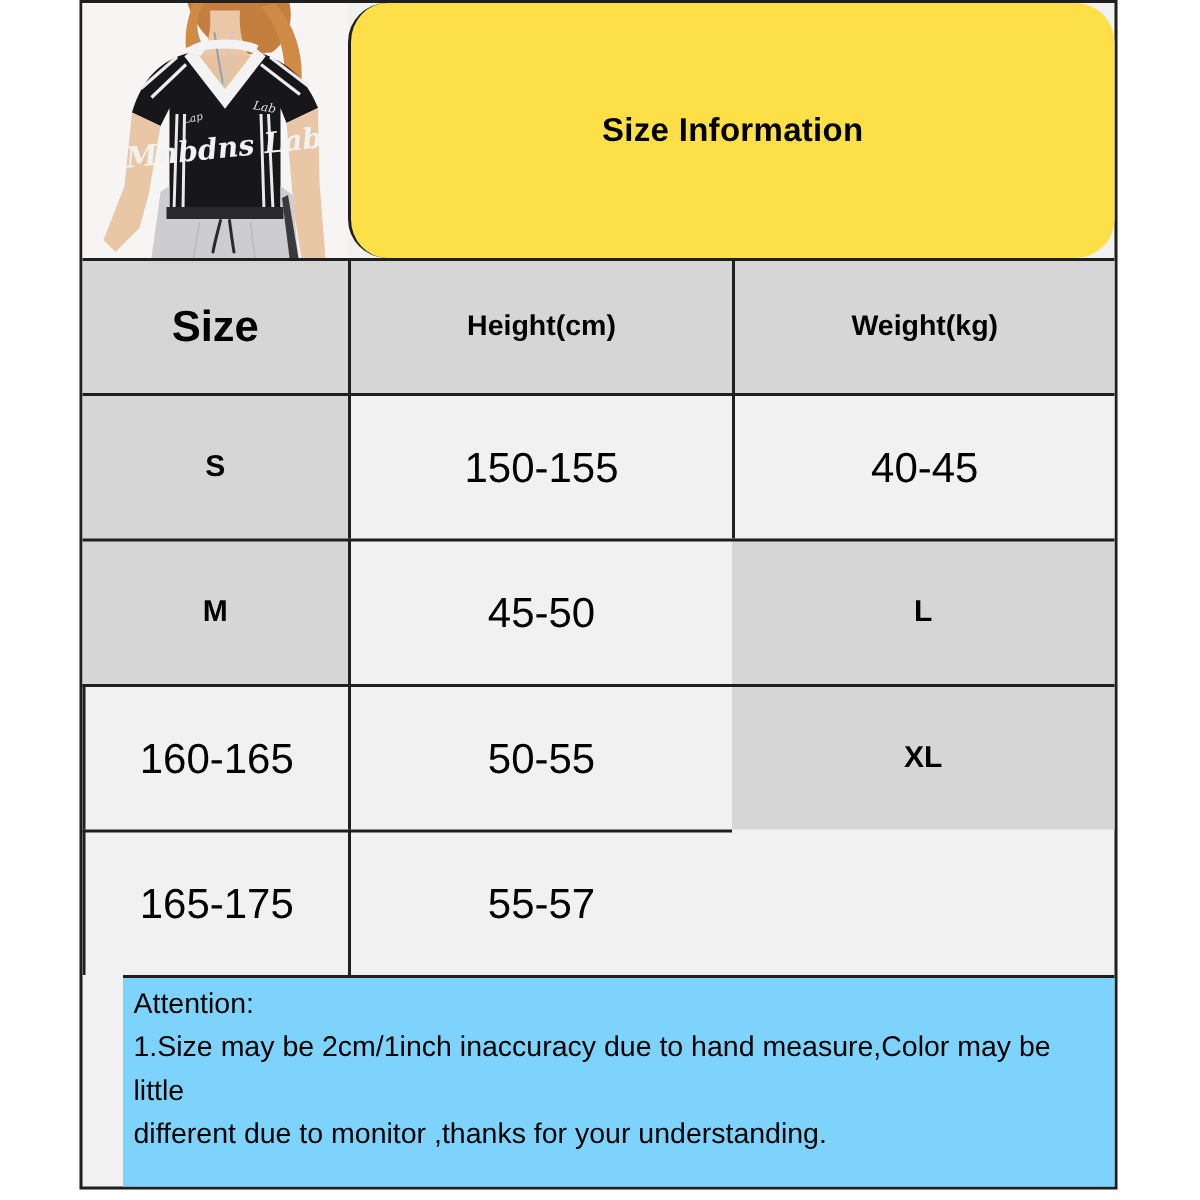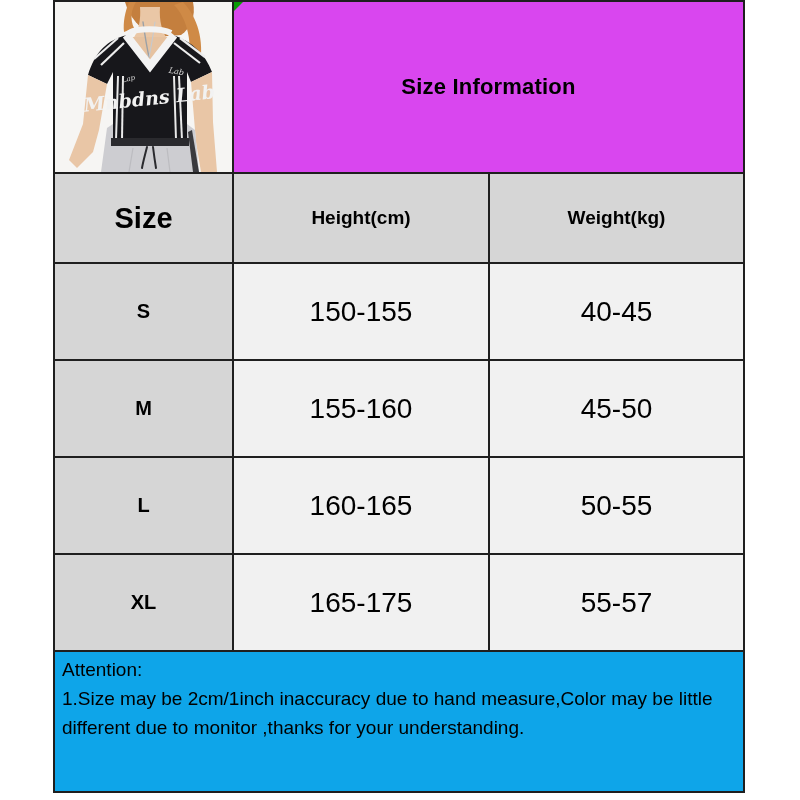--- a/index.html
+++ b/index.html
@@ -13,40 +13,41 @@
     display:grid;
     grid-template-columns:177px 256px 255px;
     grid-template-rows:170px 90px 97px 97px 97px 97px 141px;
     background:#f1f1f1;
   }
   .cell { display:flex; align-items:center; justify-content:center; overflow:hidden; }
   .b-left { border-left:2px solid #1f1f1f; }
   .b-top  { border-top:2px solid #1f1f1f; }
 
   .photo-cell { background:#f6f5f3; }
-  .title-cell { grid-column:2 / 4; position:relative; background:#d946ef; }
+  .title-cell { grid-column:2 / 4; position:relative; background:#fde047;border-radius:26px; }
   .title-text { font-size:22px; font-weight:bold; letter-spacing:0.2px; }
   .corner-marker {
     position:absolute; left:0; top:0; width:0; height:0;
     border-top:9px solid #0a9a06; border-right:9px solid transparent;
   }
 
   .head-cell  { background:#d6d6d6; font-weight:bold; }
   .head-size  { font-size:29px;text-align:center; }
   .head-col   { font-size:19px;align-items:center; }
 
   .size-cell  { background:#d6d6d6; font-weight:bold; font-size:20px; }
   .val-cell   { background:#f1f1f1; font-size:28px; }
 
   .attention-box {
     grid-column:1 / 4;
-    background:#0ea5e9;
+    background:#7dd3fc;
     padding:3px 7px;
     font-size:19px; line-height:29px;
     display:block;
+    margin-left:27px;
   }
 </style>
 </head>
 <body>
 
 <div class="page">
   <div class="size-table">
 
     <div class="cell photo-cell">
       <svg width="177" height="170" viewBox="0 0 177 170">
@@ -133,23 +134,20 @@
       <span>150-155</span>
     </div>
     <div class="cell val-cell b-left b-top">
       <span>40-45</span>
     </div>
 
     <div class="cell size-cell b-top">
       <span>M</span>
     </div>
     <div class="cell val-cell b-left b-top">
-      <span>155-160</span>
-    </div>
-    <div class="cell val-cell b-left b-top">
       <span>45-50</span>
     </div>
 
     <div class="cell size-cell b-top">
       <span>L</span>
     </div>
     <div class="cell val-cell b-left b-top">
       <span>160-165</span>
     </div>
     <div class="cell val-cell b-left b-top">

